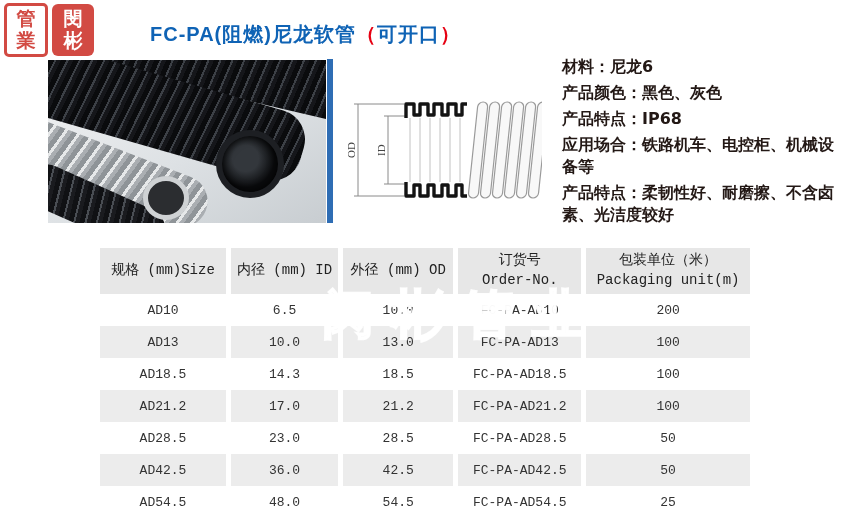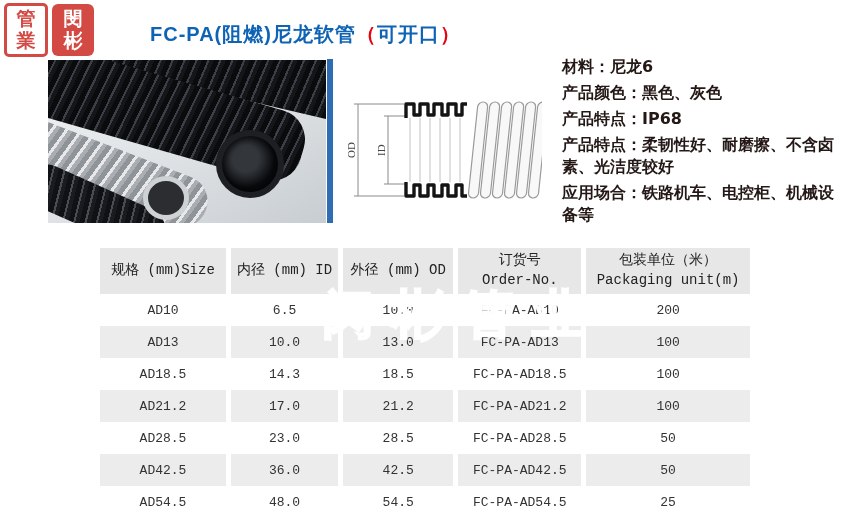--- a/index.html
+++ b/index.html
@@ -126,22 +126,22 @@
         <rect class="ring" x="174" y="18" width="10" height="96" rx="5"></rect>
         <rect class="ring" x="186" y="18" width="10" height="96" rx="5"></rect>
       </g>
     </svg>
   </div>
 
   <div class="specs">
     <p class="spec-line"><span>材料：</span><span>尼龙6</span></p>
     <p class="spec-line"><span>产品颜色：</span><span>黑色、灰色</span></p>
     <p class="spec-line"><span>产品特点：</span><span>IP68</span></p>
+    <p class="spec-line"><span>应用场合：</span><span>铁路机车、电控柜、机械设备等</span></p>
     <p class="spec-line"><span>产品特点：</span><span>柔韧性好、耐磨擦、不含卤素、光洁度较好</span></p>
-    <p class="spec-line"><span>应用场合：</span><span>铁路机车、电控柜、机械设备等</span></p>
   </div>
 
   <div class="watermark">闵彬管业</div>
 
   <table class="spec-table">
     <colgroup>
       <col style="width:20%">
         <col style="width:17%">
         <col style="width:17.5%">
         <col style="width:19.5%">

